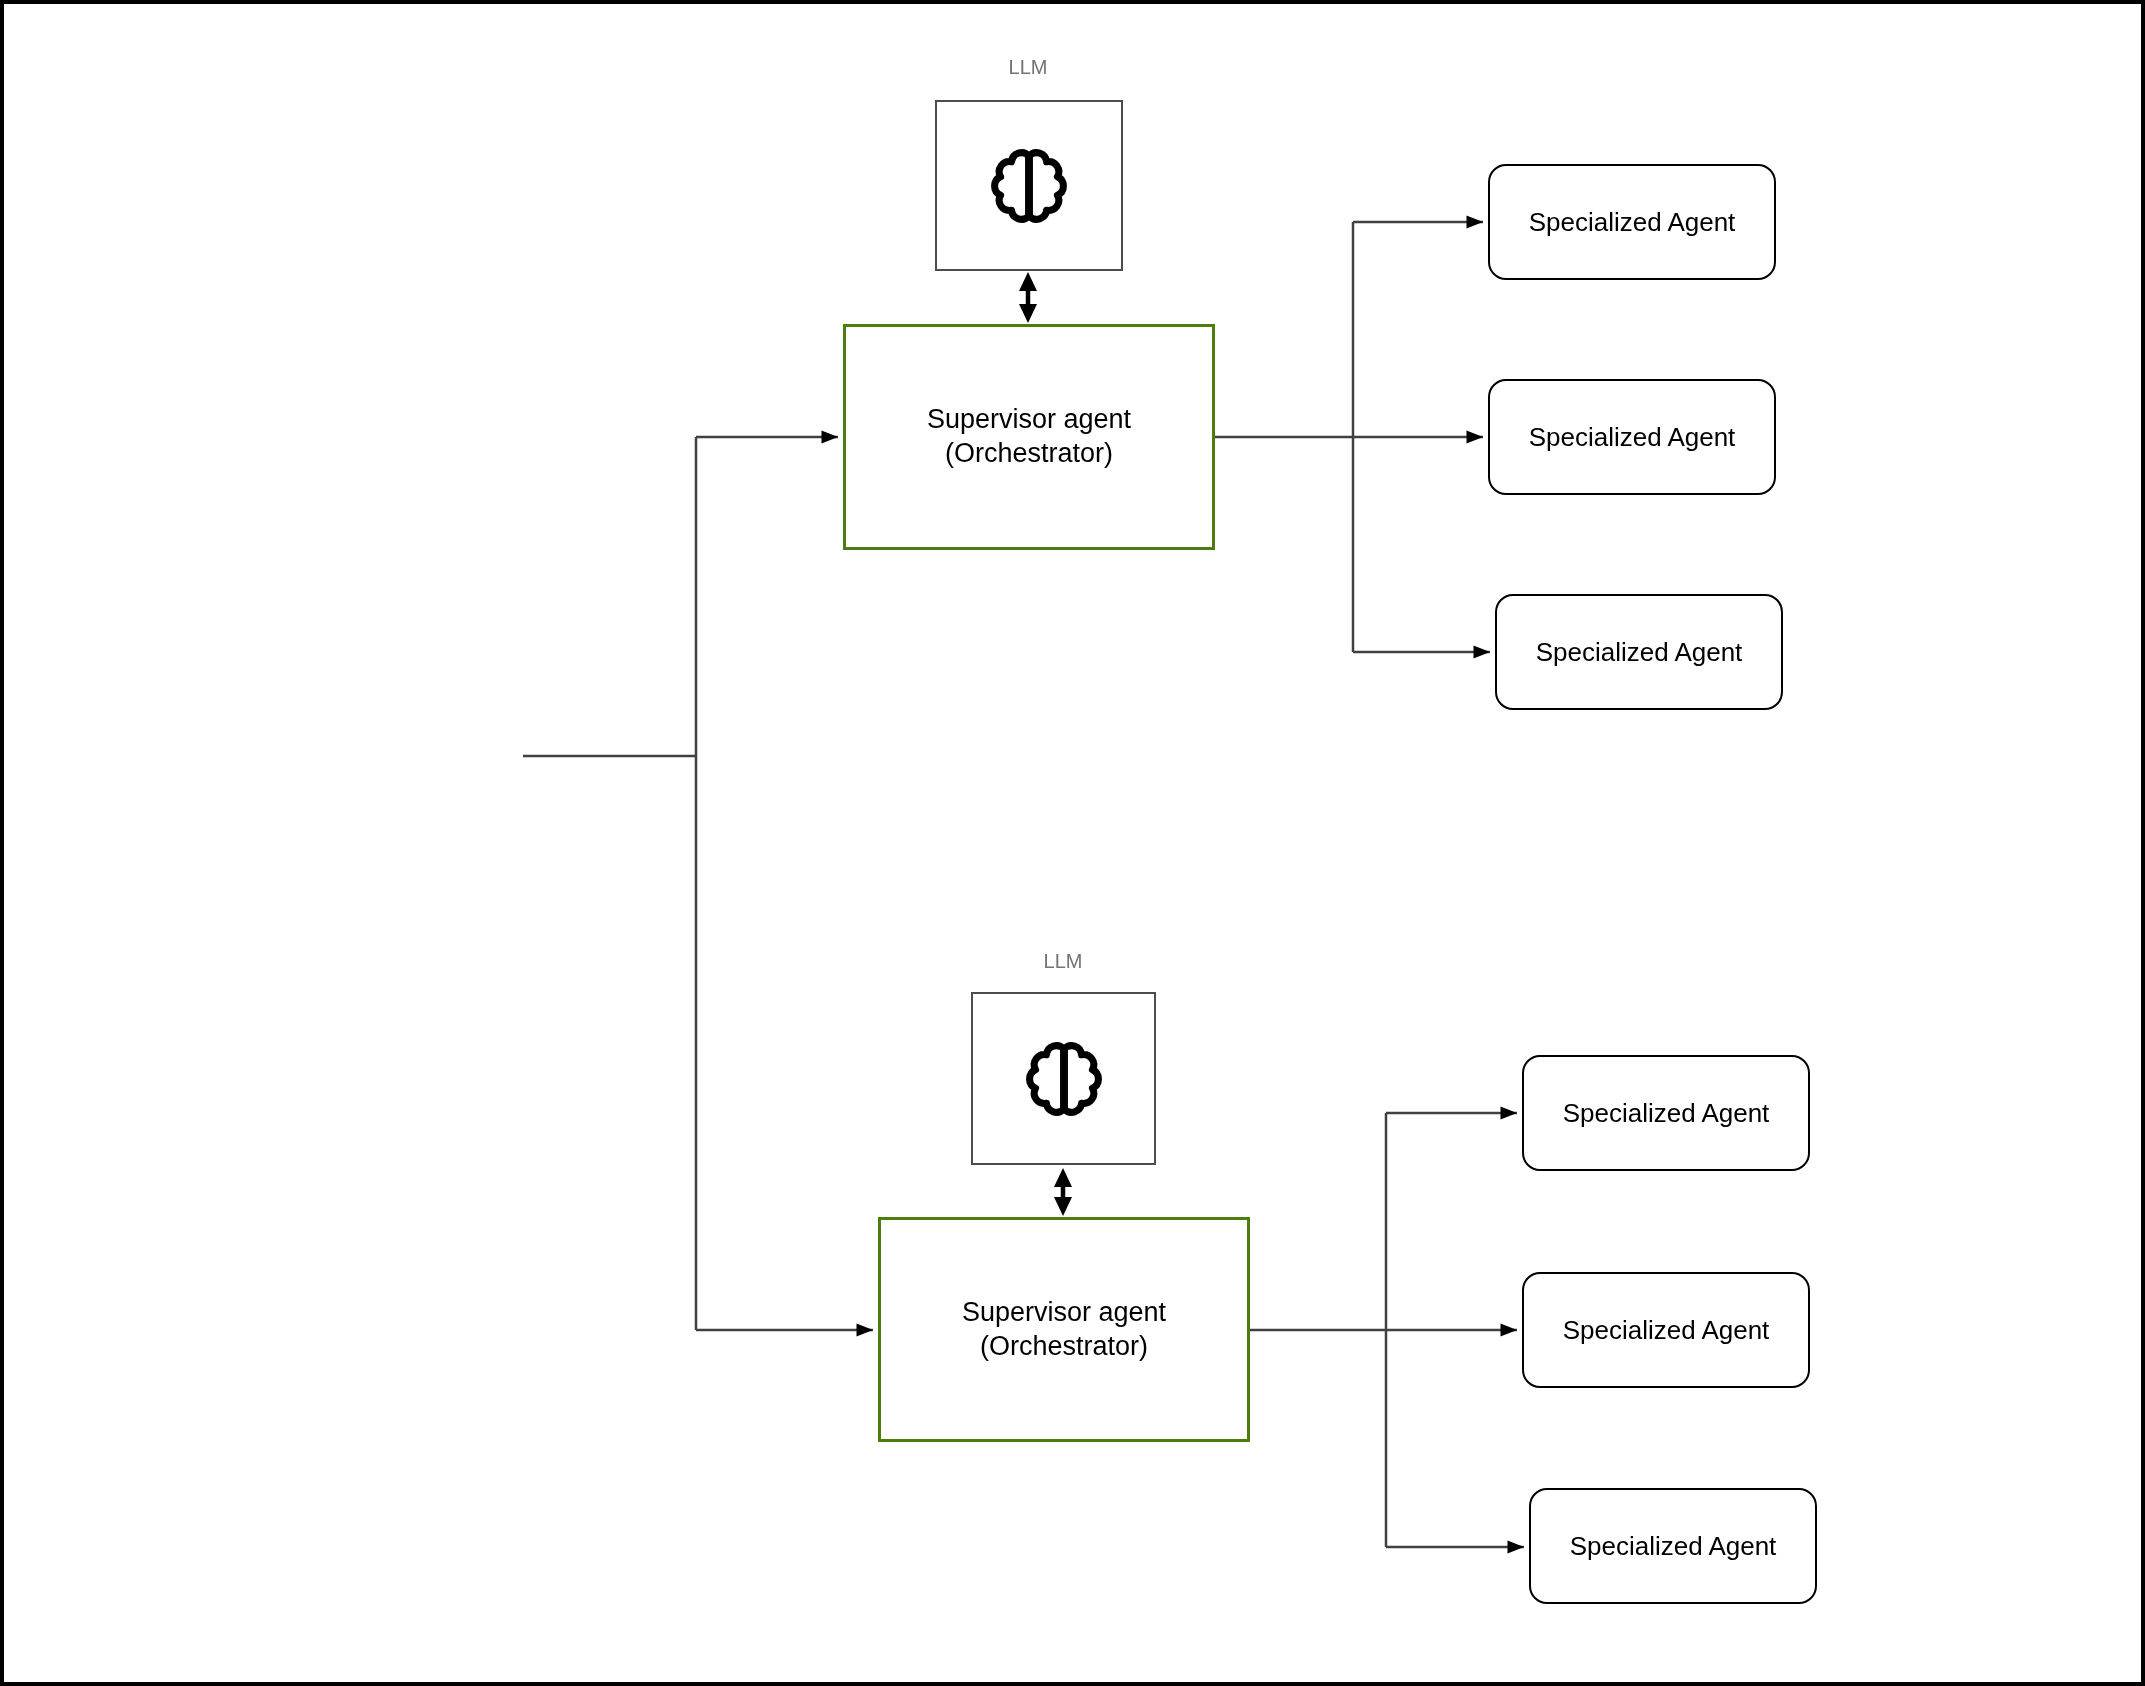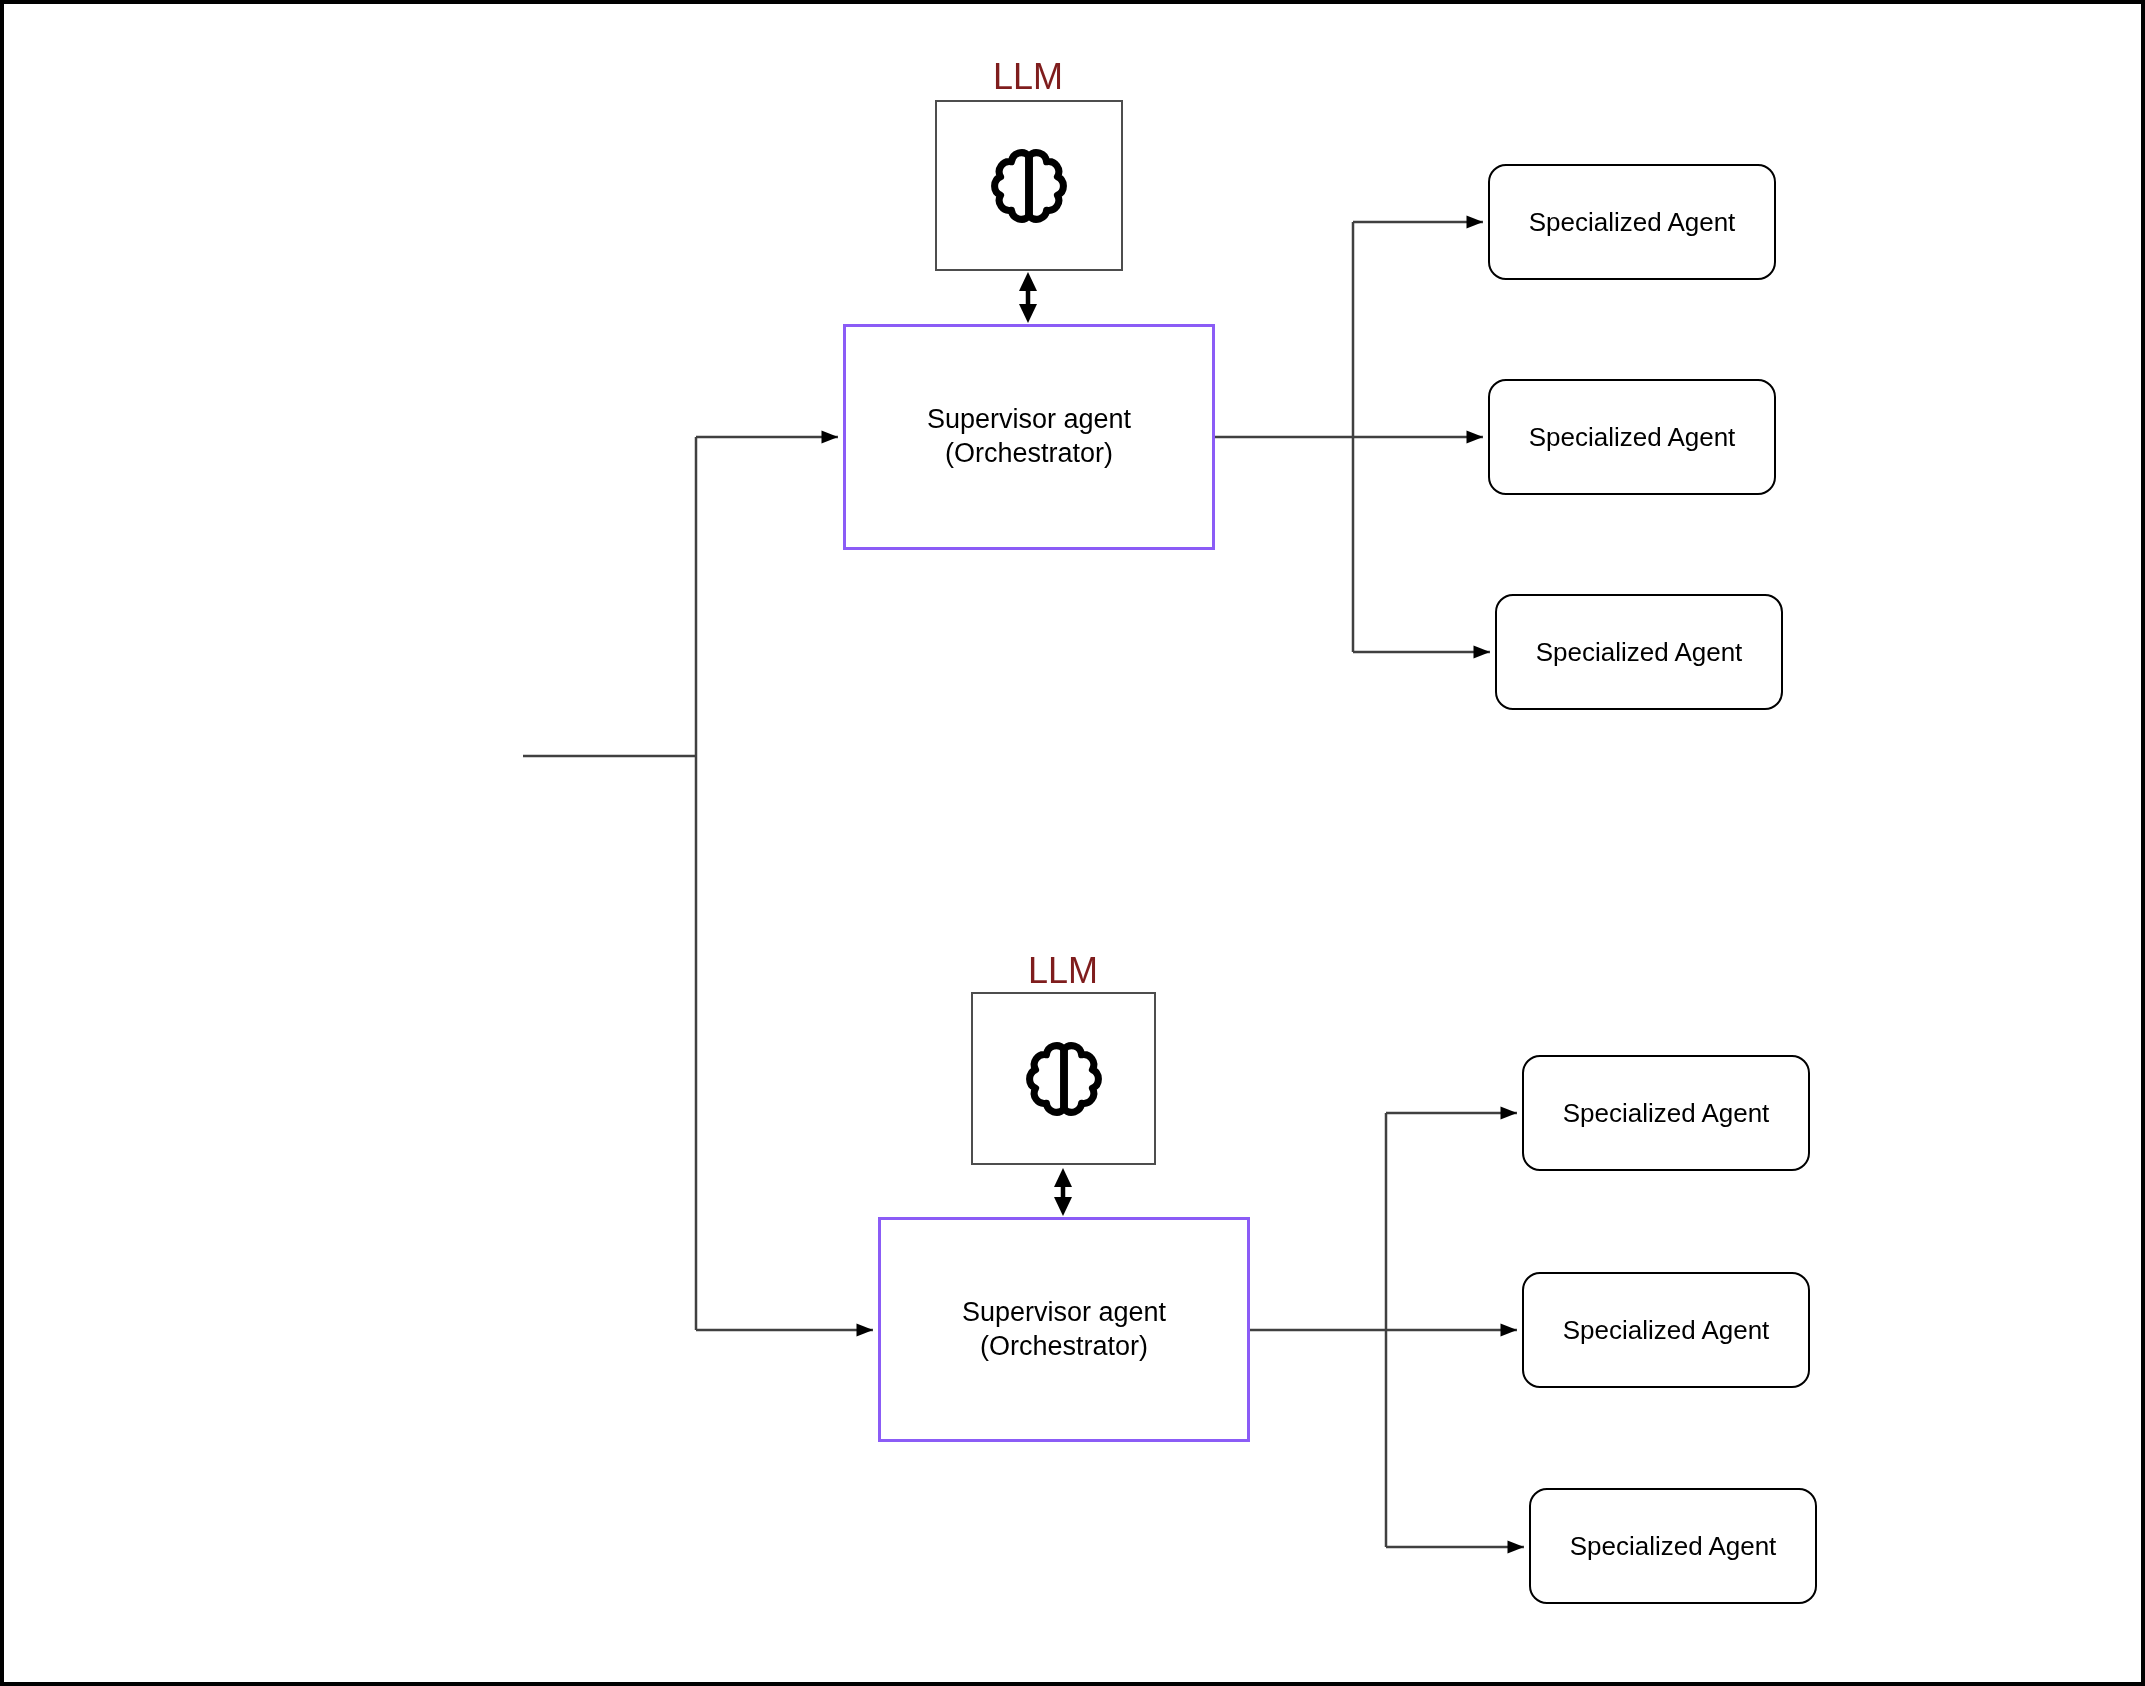--- a/index.html
+++ b/index.html
@@ -31,34 +31,34 @@
     position: absolute;
     background: #ffffff;
     display: flex;
     align-items: center;
     justify-content: center;
     text-align: center;
     color: #000000;
     z-index: 2;
     line-height: 1.25;
   }
-  .rectnode { border: 3px solid #8b5cf6; font-size: 27px; }
+  .rectnode { border: 3px solid #4d7c0f; font-size: 27px; }
   .sa {
     border: 2.5px solid #000000;
     border-radius: 18px;
     font-size: 26px;
     text-align: right;
   }
   .llmbox { border: 2px solid #4d4d4d; }
   .llm-label {
     position: absolute;
     width: 140px;
     text-align: center;
-    font-size: 36px;
-    color: #7f1d1d;
+    font-size: 20px;
+    color: #737373;
     z-index: 2;
   }
   .twoline span { display: block; }
 </style>
 </head>
 <body>
 
 <div class="canvas">
 
   <svg class="wires" viewBox="0 0 2145 1686" xmlns="http://www.w3.org/2000/svg" aria-hidden="true">

